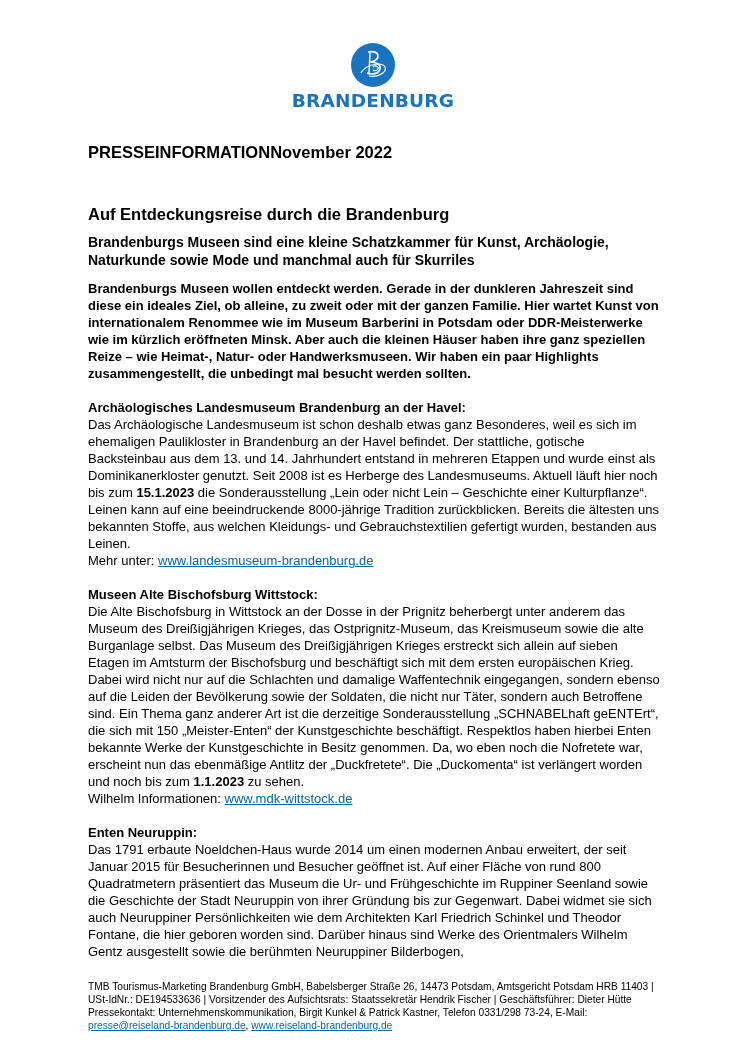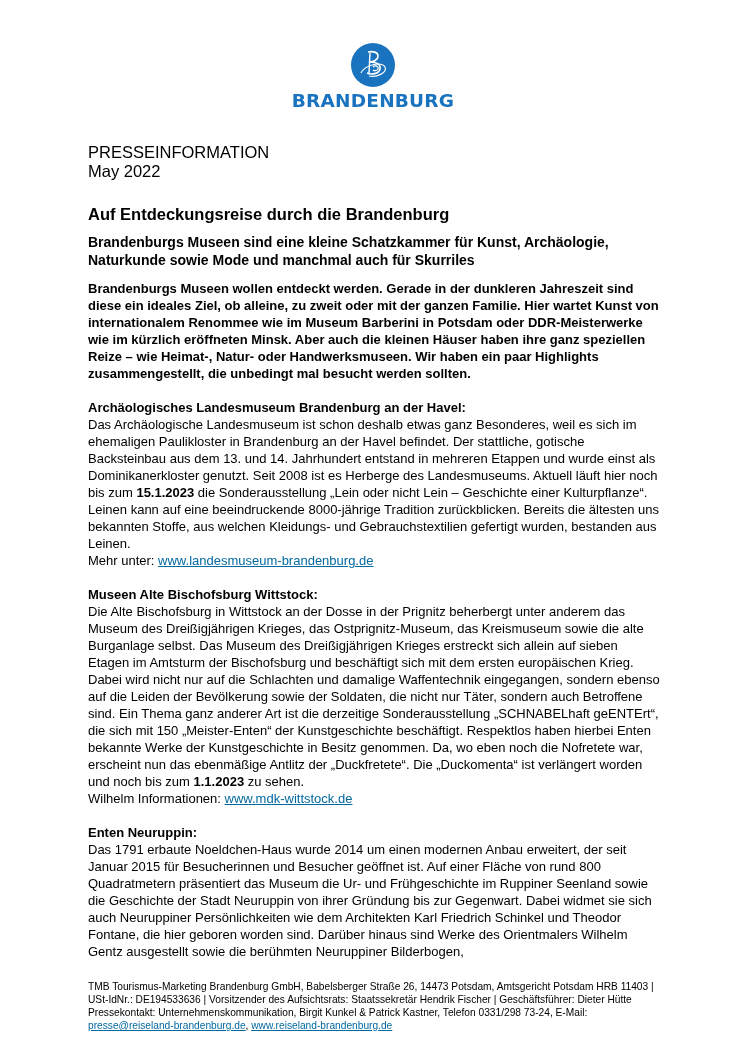--- a/index.html
+++ b/index.html
@@ -48,23 +48,22 @@
       color: #1a73be;
       letter-spacing: 0.2px;
     }
     .header-row {
       position: absolute;
       left: 88px;
       top: 143px;
       width: 570px;
       display: flex;
       justify-content: flex-start;
-      font-weight: normal;
+      font-weight: bold;
       font-size: 16.5px;
-      flex-direction: column;
     }
     .content {
       position: absolute;
       left: 88px;
       top: 205px;
       width: 574px;
     }
     .title {
       font-size: 16.5px;
       font-weight: bold;
@@ -126,21 +125,21 @@
         <path d="M19 10 L 18 30" stroke="#ffffff" stroke-width="1.4" fill="none"></path>
         <path d="M10 30 C 14 22, 30 18, 34 24 C 37 29, 26 35, 18 33" stroke="#ffffff" stroke-width="1.2" fill="none"></path>
         <path d="M22 24 C 24 22, 28 23, 27 26 C 26 28, 23 28, 22 27" stroke="#ffffff" stroke-width="1.2" fill="none"></path>
       </svg>
     </div>
     <div class="logo-word">BRANDENBURG</div>
   </div>
 
   <div class="header-row">
     <span>PRESSEINFORMATION</span>
-    <span>May 2022</span>
+    <span>November 2022</span>
   </div>
 
   <div class="content">
     <div class="title">Auf Entdeckungsreise durch die Brandenburg</div>
     <div class="subtitle">Brandenburgs Museen sind eine kleine Schatzkammer für Kunst, Archäologie, Naturkunde sowie Mode und manchmal auch für Skurriles</div>
     <div class="intro">Brandenburgs Museen wollen entdeckt werden. Gerade in der dunkleren Jahreszeit sind diese ein ideales Ziel, ob alleine, zu zweit oder mit der ganzen Familie. Hier wartet Kunst von internationalem Renommee wie im Museum Barberini in Potsdam oder DDR-Meisterwerke wie im kürzlich eröffneten Minsk. Aber auch die kleinen Häuser haben ihre ganz speziellen Reize – wie Heimat-, Natur- oder Handwerksmuseen. Wir haben ein paar Highlights zusammengestellt, die unbedingt mal besucht werden sollten.</div>
 
     <div class="section">
       <div class="section-heading">Archäologisches Landesmuseum Brandenburg an der Havel:</div>
       <div class="section-body"><span>Das Archäologische Landesmuseum ist schon deshalb etwas ganz Besonderes, weil es sich im ehemaligen Paulikloster in Brandenburg an der Havel befindet. Der stattliche, gotische Backsteinbau aus dem 13. und 14. Jahrhundert entstand in mehreren Etappen und wurde einst als Dominikanerkloster genutzt. Seit 2008 ist es Herberge des Landesmuseums. Aktuell läuft hier noch bis zum </span><b>15.1.2023</b><span> die Sonderausstellung „Lein oder nicht Lein – Geschichte einer Kulturpflanze“. Leinen kann auf eine beeindruckende 8000-jährige Tradition zurückblicken. Bereits die ältesten uns bekannten Stoffe, aus welchen Kleidungs- und Gebrauchstextilien gefertigt wurden, bestanden aus Leinen.</span></div>

